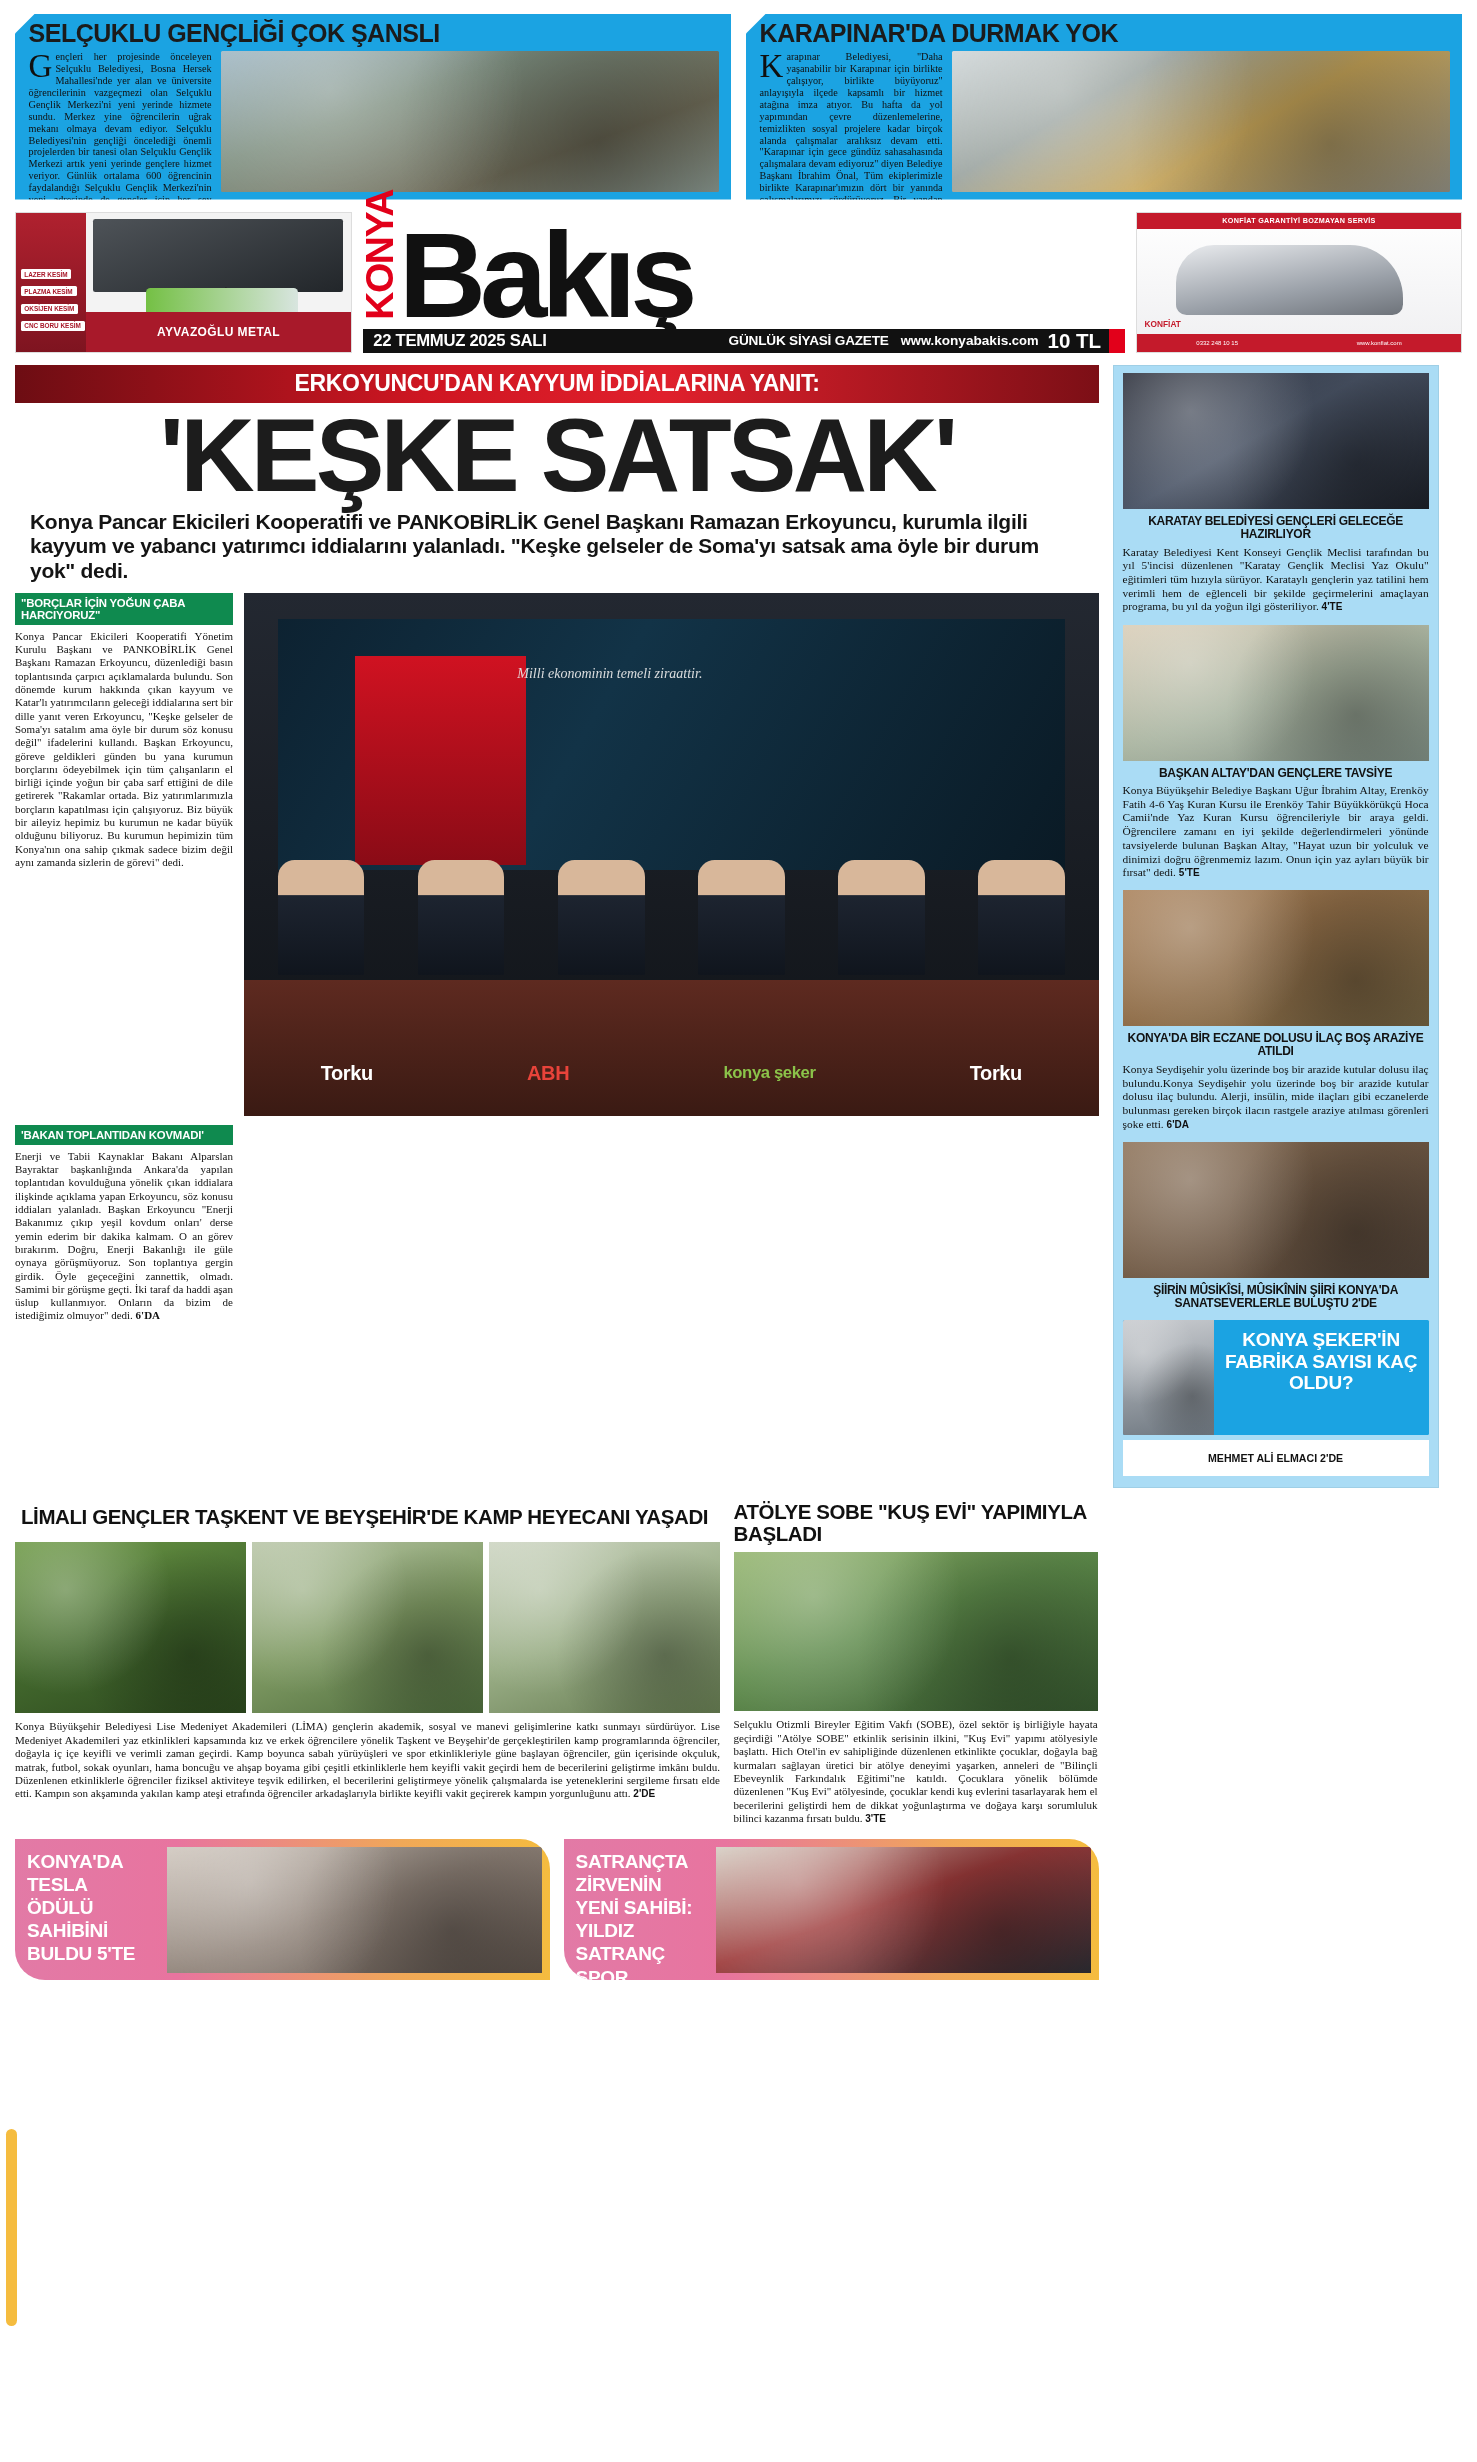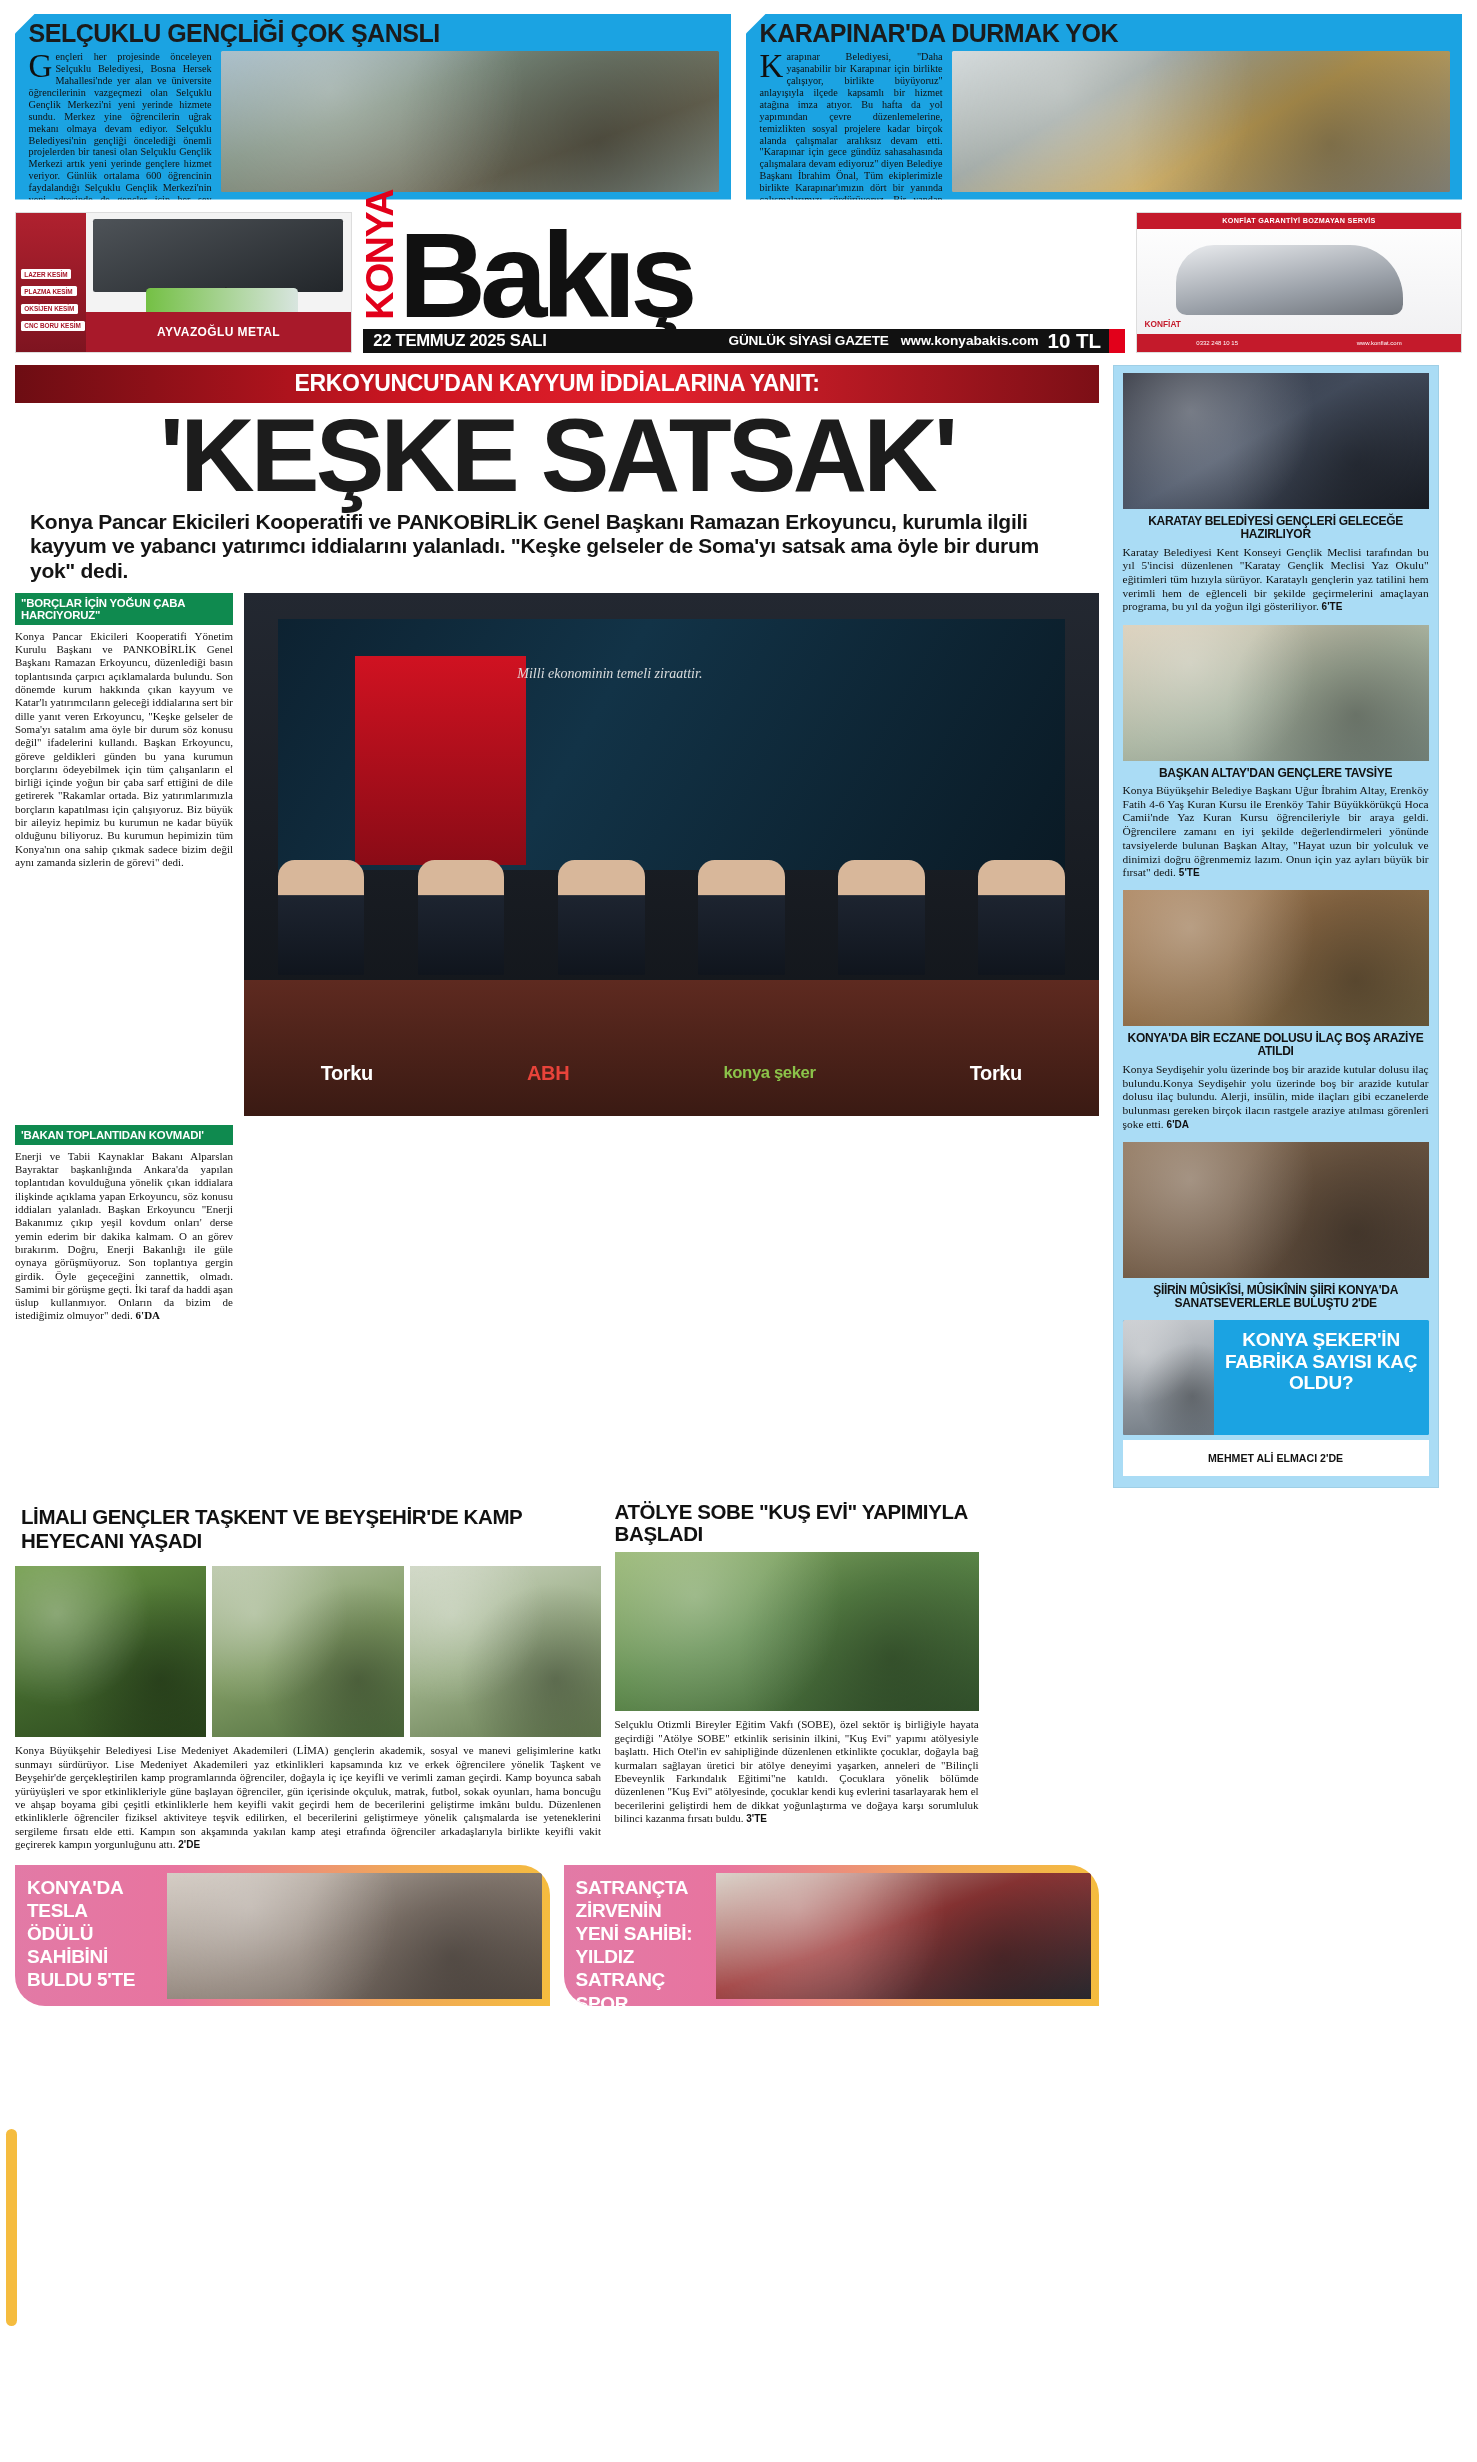--- a/index.html
+++ b/index.html
@@ -149,21 +149,21 @@
   .rail p { font-family:"Liberation Serif", serif; font-size:11.4px; line-height:1.2;
       text-align:justify; color:#101010; }
   .rail p b { font-family:"Liberation Sans", sans-serif; font-size:10px; }
   .ph-stair { background:linear-gradient(150deg,#2b2f3a,#4a5466 45%,#1b1f27); }
   .ph-class { background:linear-gradient(160deg,#d9cdb7,#a9b4a0 50%,#7d8c82); }
   .ph-trash { background:linear-gradient(150deg,#a9815a,#8d6b46 45%,#6f5f3f); }
   .ph-music { background:linear-gradient(150deg,#8d7258,#6d5743 50%,#4f4136); }
 
   
   .midband { display:flex; gap:13.6px; margin-top:13.6px; }
-  .mid-left { width:586px; }
+  .mid-left { width:705px; }
   .mid-right { width:364px; }
   .bubble-head { font-size:20.5px; font-weight:800; letter-spacing:-0.4px; color:#111;
       background:#fff; display:inline-block; padding:3.8px 6px;
       border-radius:12px; box-shadow:0 0 0 4.5px #fff; }
   .mid-photos { display:flex; gap:6px; margin-top:9px; height:171px; }
   .mid-photos .photo { flex:1; }
   .ph-camp1 { background:linear-gradient(160deg,#6f9b48,#41662c 55%,#2b471d); }
   .ph-camp2 { background:linear-gradient(160deg,#b9c6a8,#7f9a63 50%,#4d6b3c); }
   .ph-camp3 { background:linear-gradient(160deg,#cdd5c2,#9aae86 50%,#63794f); }
   .mid-left p, .mid-right p { font-family:"Liberation Serif", serif; font-size:11px;
@@ -310,21 +310,21 @@
         <div class="greenbar" style="width:218px">'BAKAN TOPLANTIDAN KOVMADI'</div>
         <p style="width:218px"><span>Enerji ve Tabii Kaynaklar Bakanı Alparslan Bayraktar başkanlığında Ankara'da yapılan toplantıdan kovulduğuna yönelik çıkan iddialara ilişkinde açıklama yapan Erkoyuncu, söz konusu iddiaları yalanladı. Başkan Erkoyuncu "Enerji Bakanımız çıkıp yeşil kovdum onları' derse yemin ederim bir dakika kalmam. O an görev bırakırım. Doğru, Enerji Bakanlığı ile güle oynaya görüşmüyoruz. Son toplantıya gergin girdik. Öyle geçeceğini zannettik, olmadı. Samimi bir görüşme geçti. İki taraf da haddi aşan üslup kullanmıyor. Onların da bizim de istediğimiz olmuyor" dedi.</span> <b>6'DA</b></p>
       </div>
     </div>
 
     <div class="rail">
 
       <div class="rail-item">
         <div class="rail-photo photo ph-stair"></div>
         <h3>KARATAY BELEDİYESİ GENÇLERİ GELECEĞE HAZIRLIYOR</h3>
-        <p><span>Karatay Belediyesi Kent Konseyi Gençlik Meclisi tarafından bu yıl 5'incisi düzenlenen "Karatay Gençlik Meclisi Yaz Okulu" eğitimleri tüm hızıyla sürüyor. Karataylı gençlerin yaz tatilini hem verimli hem de eğlenceli bir şekilde geçirmelerini amaçlayan programa, bu yıl da yoğun ilgi gösteriliyor.</span> <b>6'TE</b></p>
+        <p><span>Karatay Belediyesi Kent Konseyi Gençlik Meclisi tarafından bu yıl 5'incisi düzenlenen "Karatay Gençlik Meclisi Yaz Okulu" eğitimleri tüm hızıyla sürüyor. Karataylı gençlerin yaz tatilini hem verimli hem de eğlenceli bir şekilde geçirmelerini amaçlayan programa, bu yıl da yoğun ilgi gösteriliyor.</span> <b>4'TE</b></p>
       </div>
 
       <div class="rail-item">
         <div class="rail-photo photo ph-class"></div>
         <h3>BAŞKAN ALTAY'DAN GENÇLERE TAVSİYE</h3>
         <p><span>Konya Büyükşehir Belediye Başkanı Uğur İbrahim Altay, Erenköy Fatih 4-6 Yaş Kuran Kursu ile Erenköy Tahir Büyükkörükçü Hoca Camii'nde Yaz Kuran Kursu öğrencileriyle bir araya geldi. Öğrencilere zamanı en iyi şekilde değerlendirmeleri yönünde tavsiyelerde bulunan Başkan Altay, "Hayat uzun bir yolculuk ve dinimizi doğru öğrenmemiz lazım. Onun için yaz ayları büyük bir fırsat" dedi.</span> <b>5'TE</b></p>
       </div>
 
       <div class="rail-item">
         <div class="rail-photo photo ph-trash"></div>

